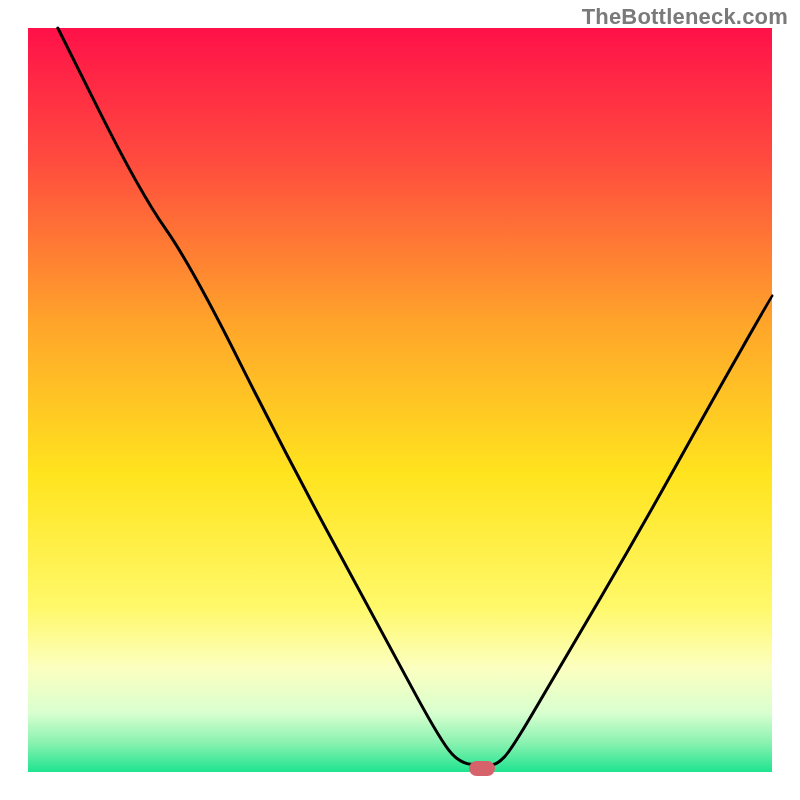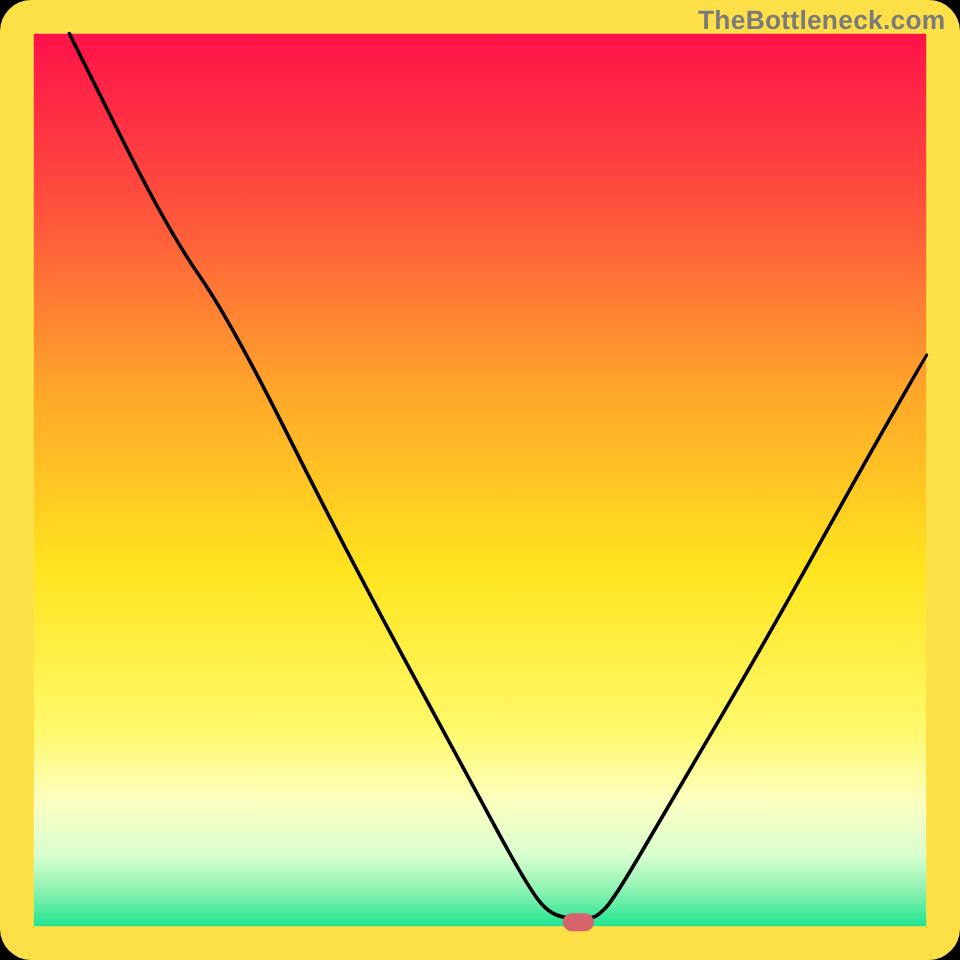--- a/index.html
+++ b/index.html
@@ -7,22 +7,21 @@
     padding: 0;
     width: 800px;
     height: 800px;
     background: #000;
     overflow: hidden;
   }
   .frame {
     position: relative;
     width: 800px;
     height: 800px;
-    background: #fde047;
-    border-radius: 26px;
+    background: #ffffff;
   }
   .watermark {
     position: absolute;
     top: 4px;
     right: 12px;
     font-family: Arial, Helvetica, sans-serif;
     font-size: 22px;
     font-weight: 600;
     color: #7a7a7a;
     letter-spacing: 0.2px;

